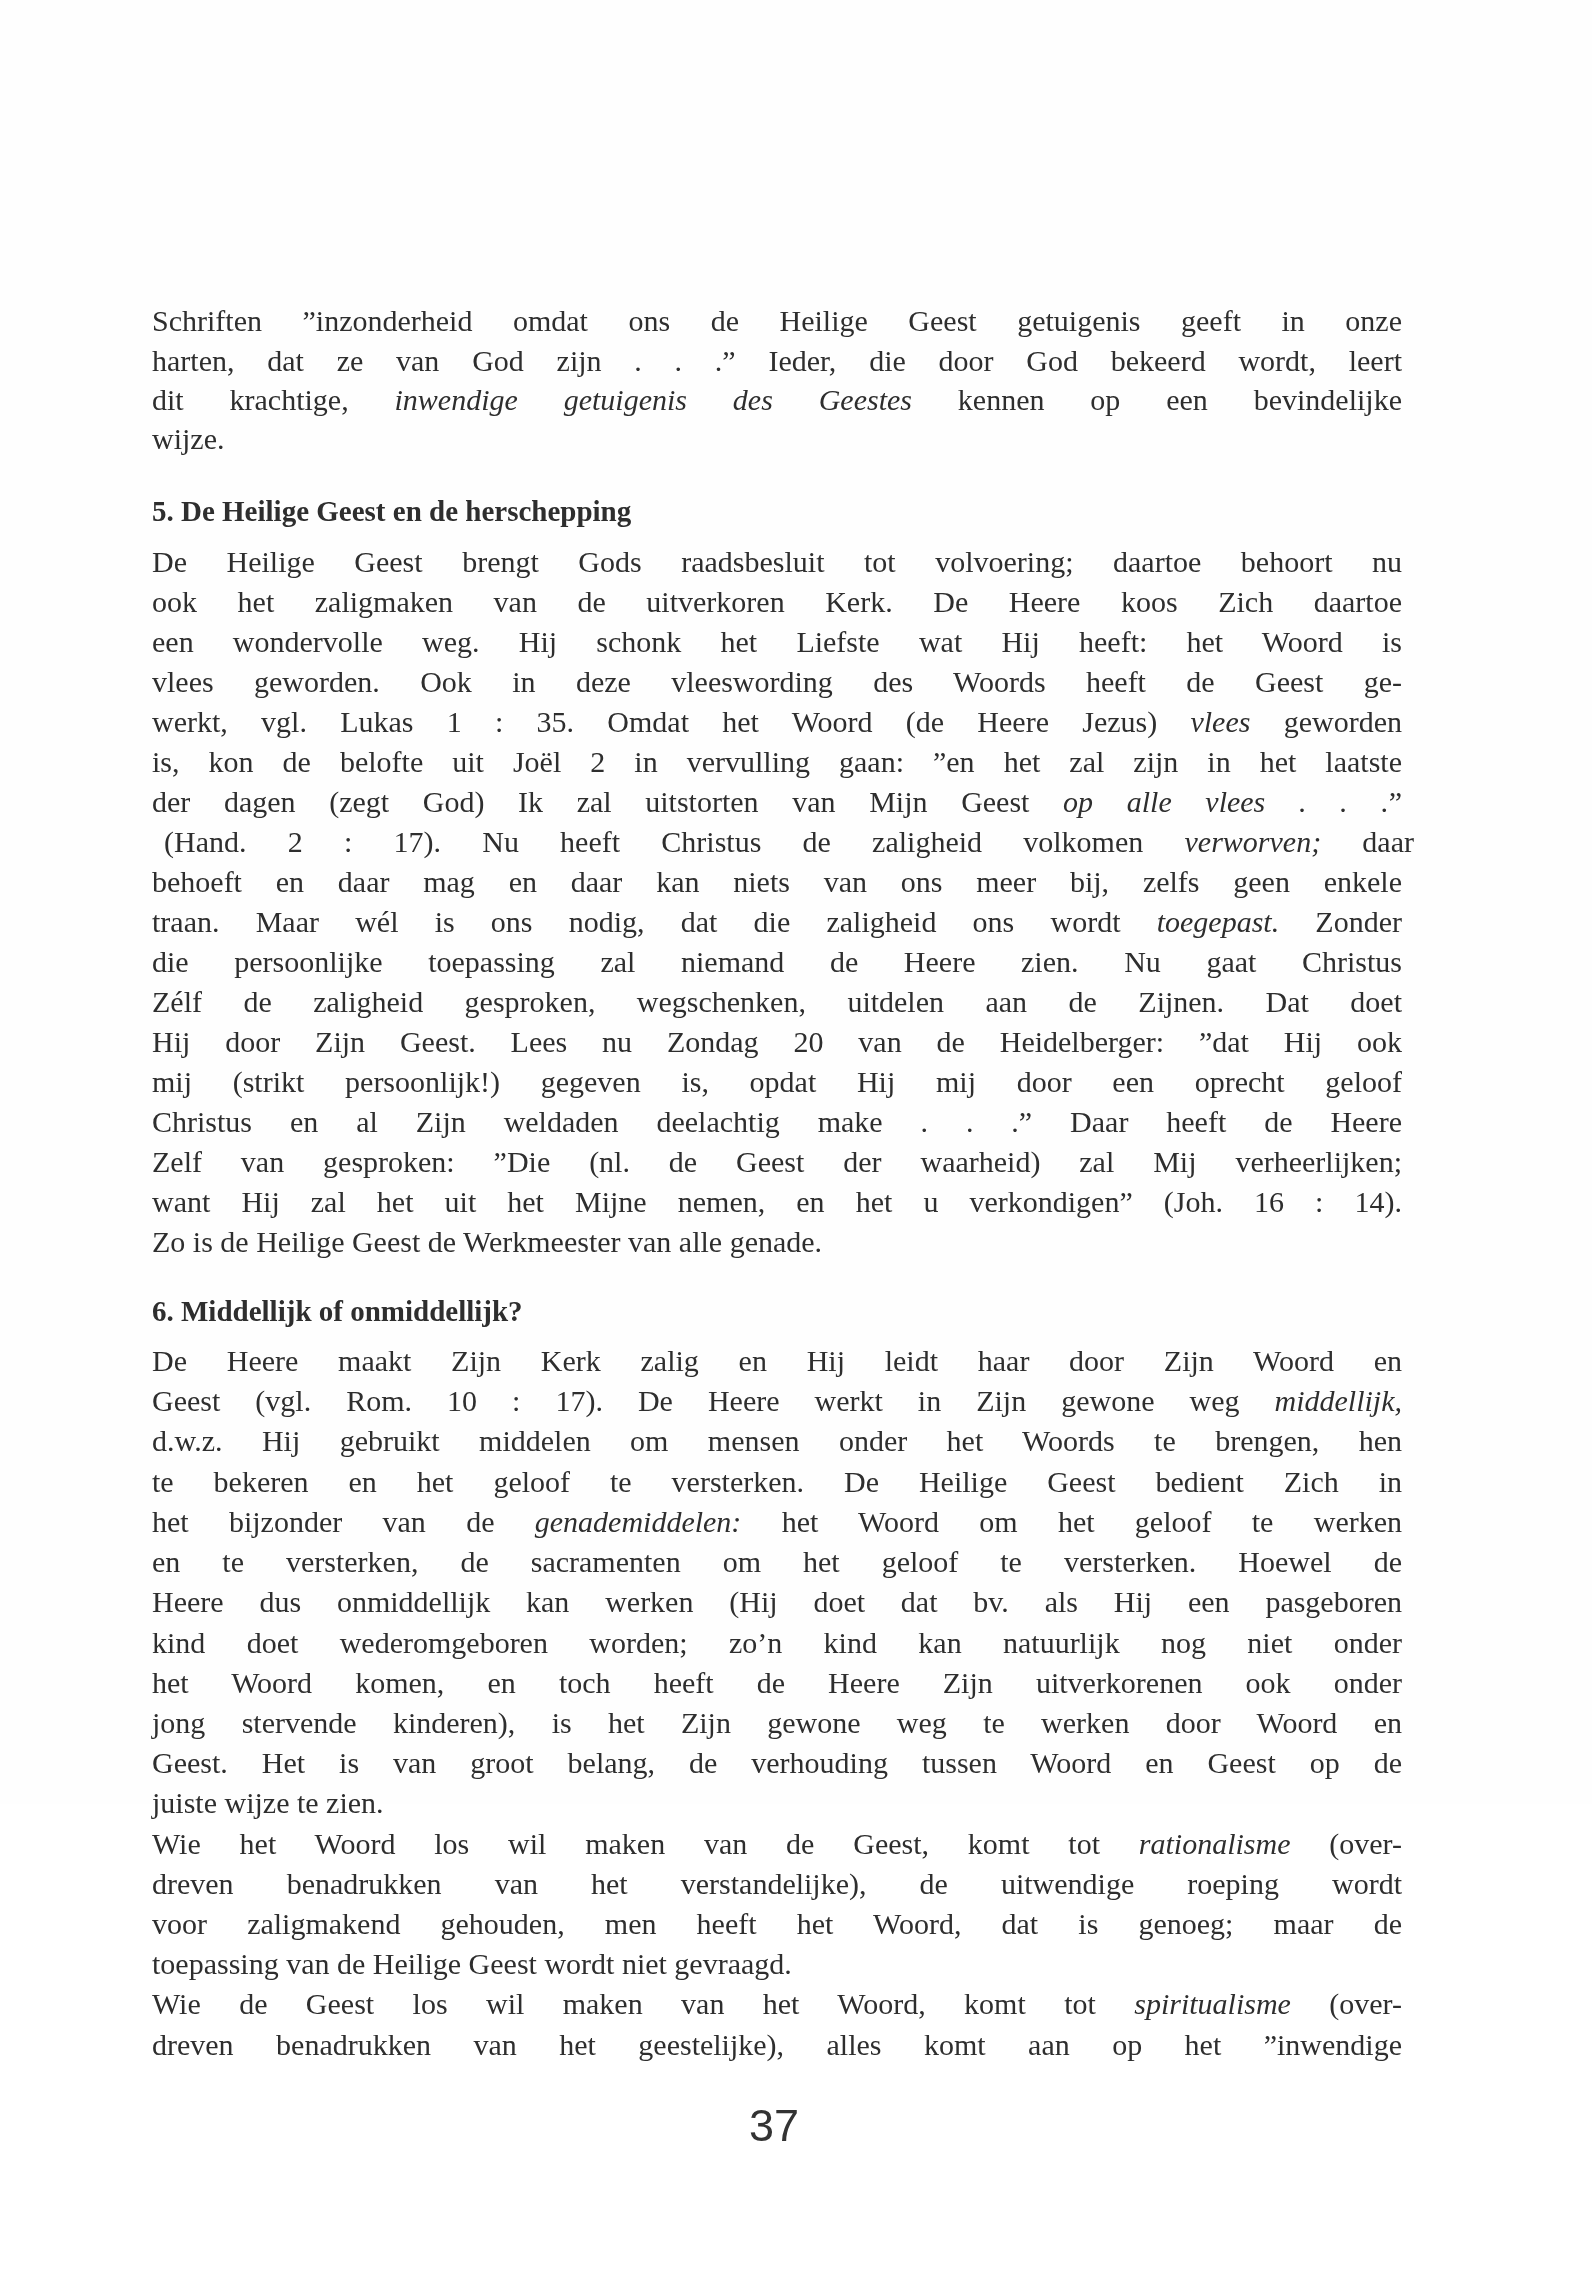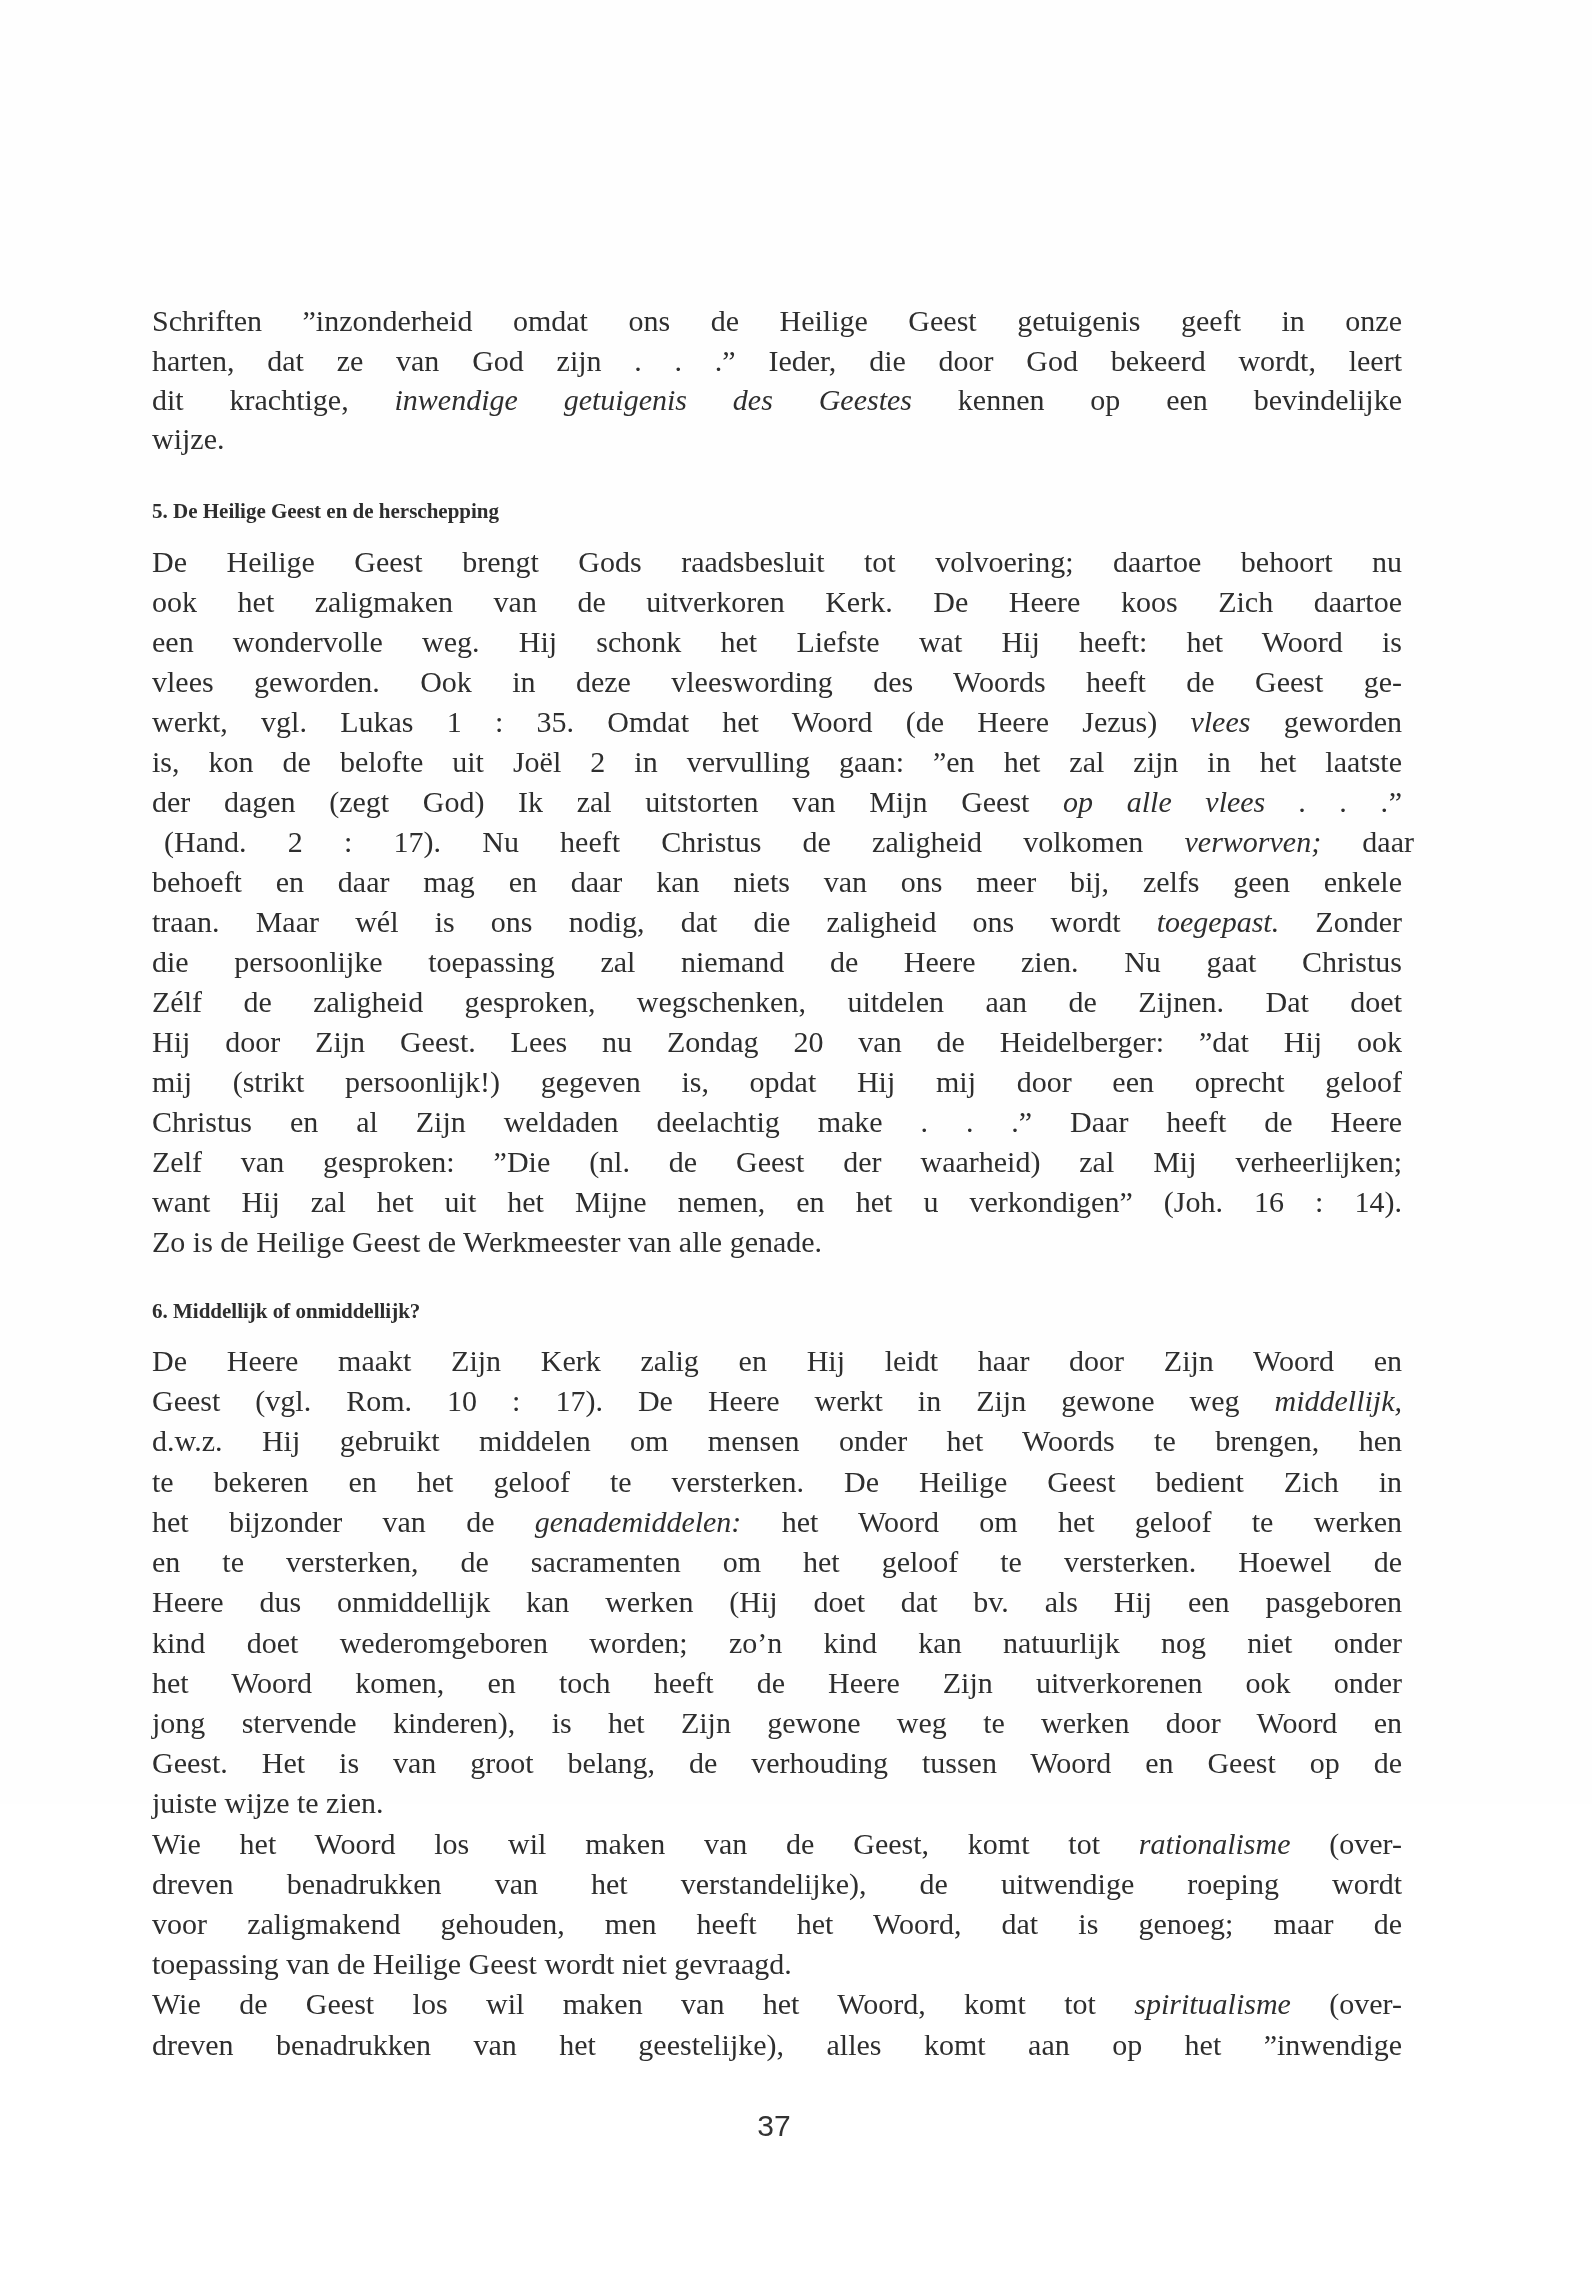--- a/index.html
+++ b/index.html
@@ -19,33 +19,33 @@
     text-align-last: justify;
     overflow: visible;
   }
   .line.last { text-align-last: left; }
   .line i { font-style: italic; }
   .heading {
     position: absolute;
     left: 152px;
     font-family: "Liberation Serif", "DejaVu Serif", serif;
     font-weight: bold;
-    font-size: 21px;
+    font-size: 29px;
     line-height: 35px;
     color: #2e2e2e;
     white-space: nowrap;
   }
   .pagenum {
     position: absolute;
     left: 731px;
     width: 86px;
     top: 2107px;
     text-align: center;
     font-family: "Liberation Sans", "DejaVu Sans", sans-serif;
-    font-size: 30px;
+    font-size: 45px;
     line-height: 38px;
     color: #333333;
   }
 </style>
 </head>
 <body>
 
 <div class="page">
   <div id="intro-block">
       <div class="line" style="top: 301px;"><span>Schriften ”inzonderheid omdat ons de Heilige Geest getuigenis geeft in onze</span></div>

